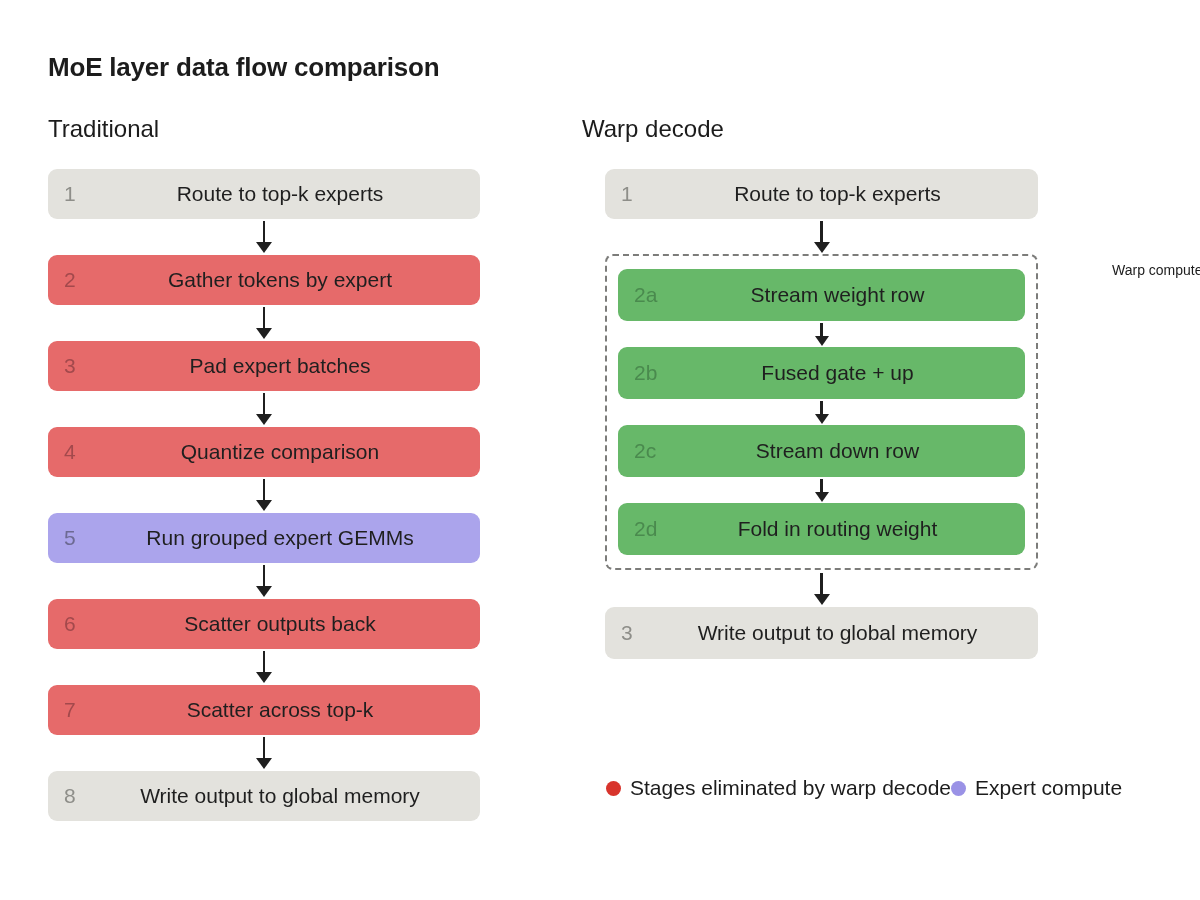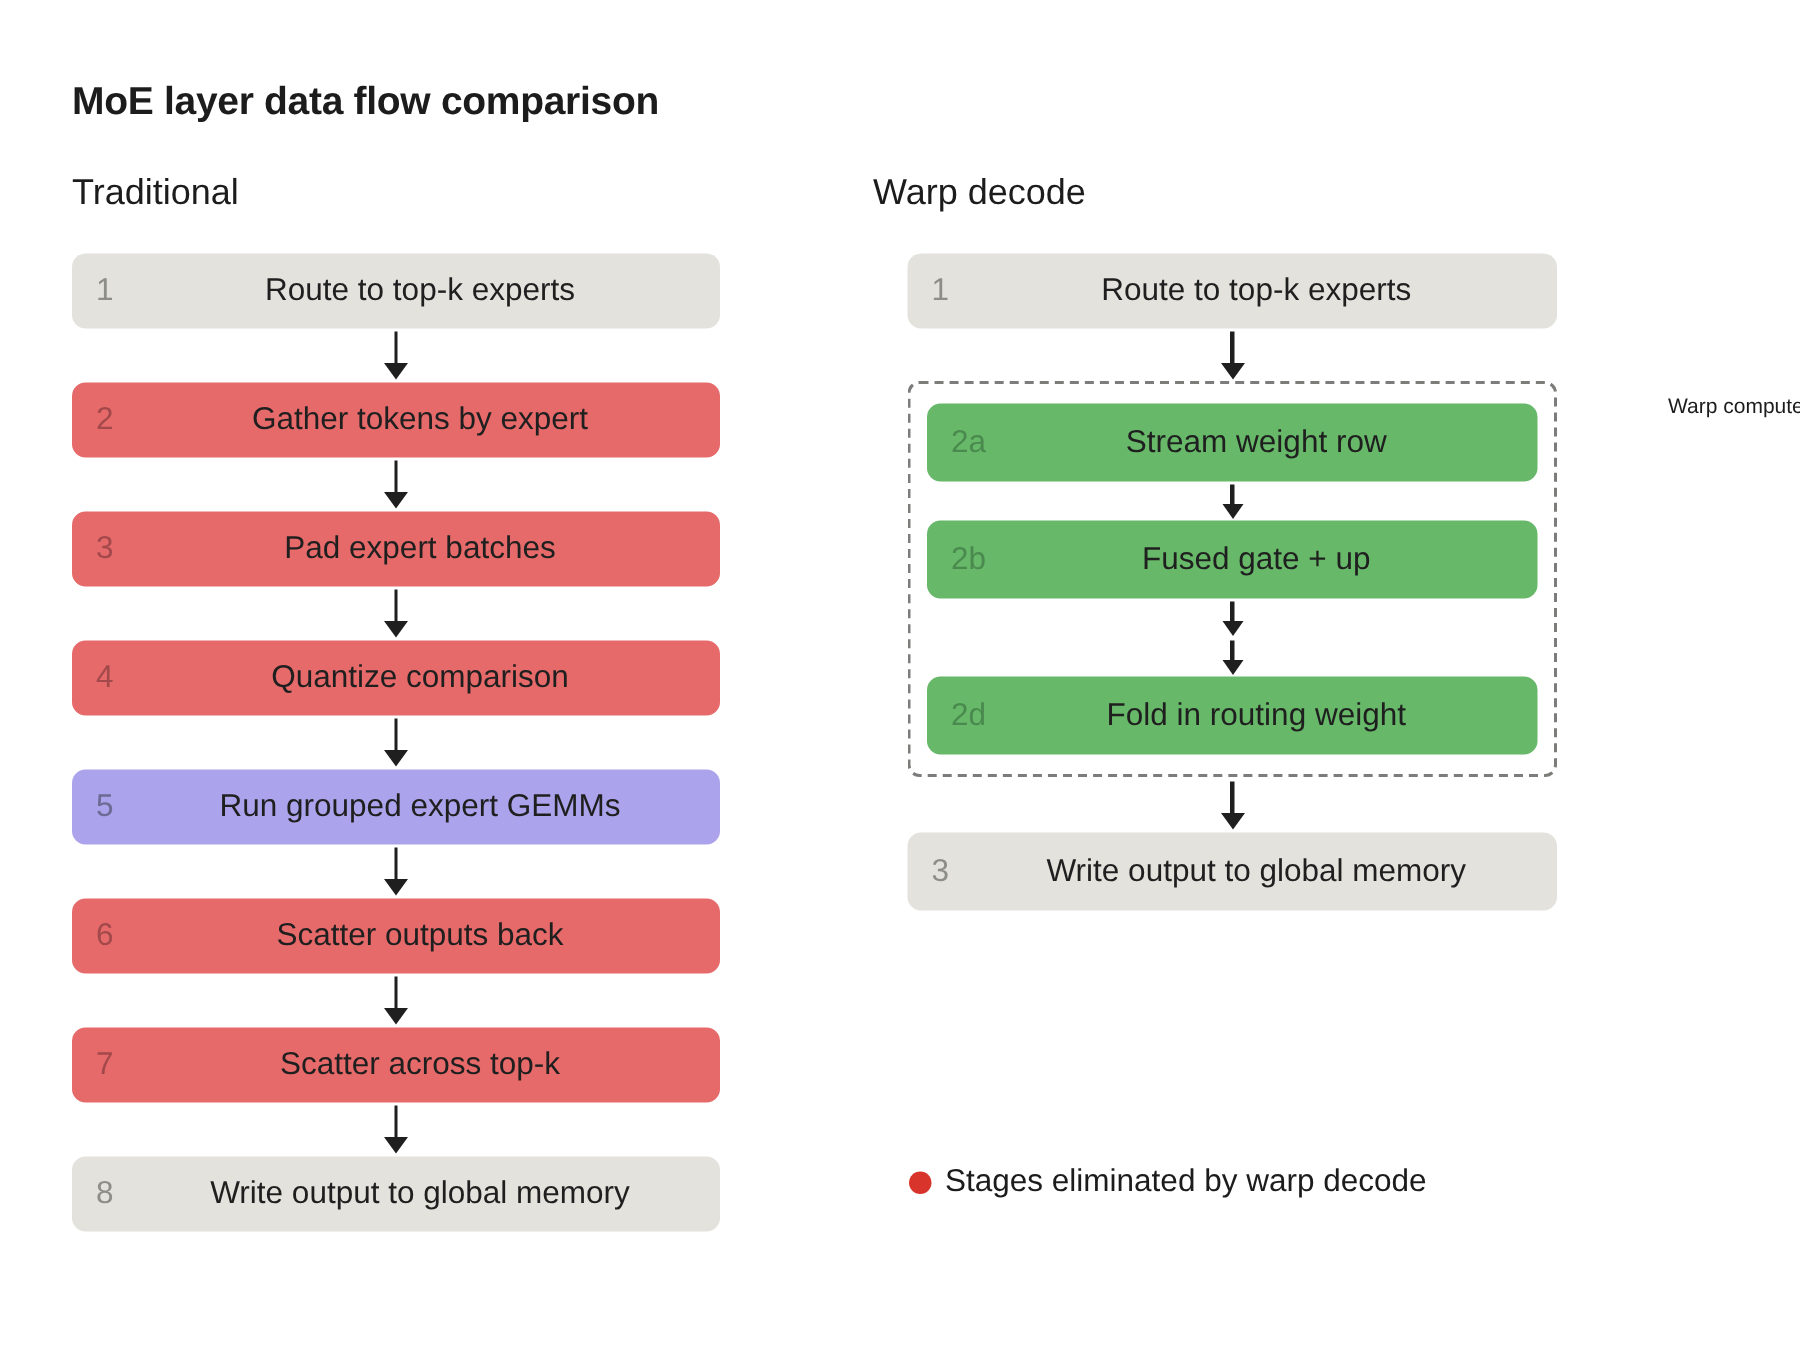--- a/index.html
+++ b/index.html
@@ -186,20 +186,24 @@
 
       <div class="box green">
         <span class="num">2b</span>
         <span class="label">Fused gate + up</span>
       </div>
       <div class="arrow small">
           <span class="shaft"></span>
           <span class="head"></span>
         </div>
 
+      <div class="box green">
+        <span class="num">2c</span>
+        <span class="label">Stream down row</span>
+      </div>
       <div class="arrow small">
           <span class="shaft"></span>
           <span class="head"></span>
         </div>
 
       <div class="box green">
         <span class="num">2d</span>
         <span class="label">Fold in routing weight</span>
       </div>
 
@@ -217,15 +221,19 @@
 
   </div>
 
   <div class="group-label">Warp compute</div>
 
   <div class="legend">
     <div class="legend-row">
       <span class="dot" style="background: rgb(216, 52, 44);"></span>
       <span>Stages eliminated by warp decode</span>
     </div>
+    <div class="legend-row">
+      <span class="dot" style="background: rgb(154, 146, 230);"></span>
+      <span>Expert compute</span>
+    </div>
   </div>
 
 </div>
 
 </body></html>

